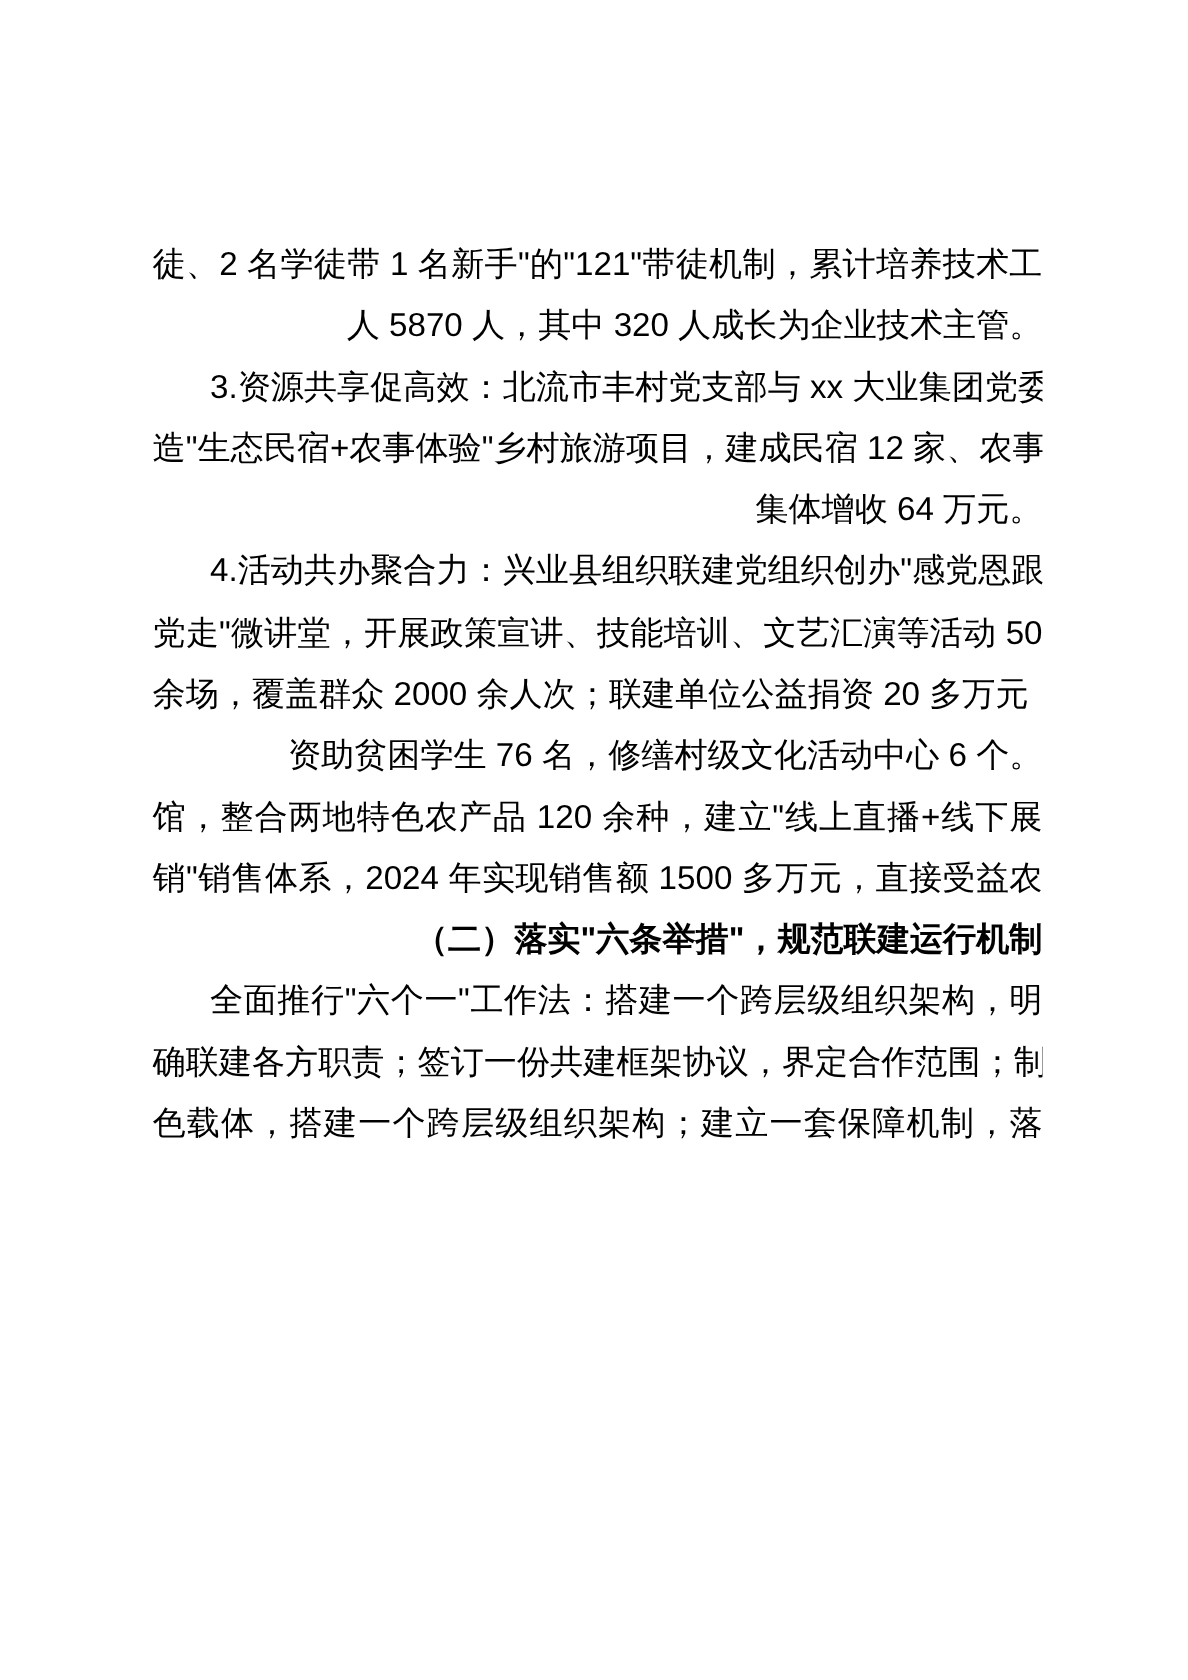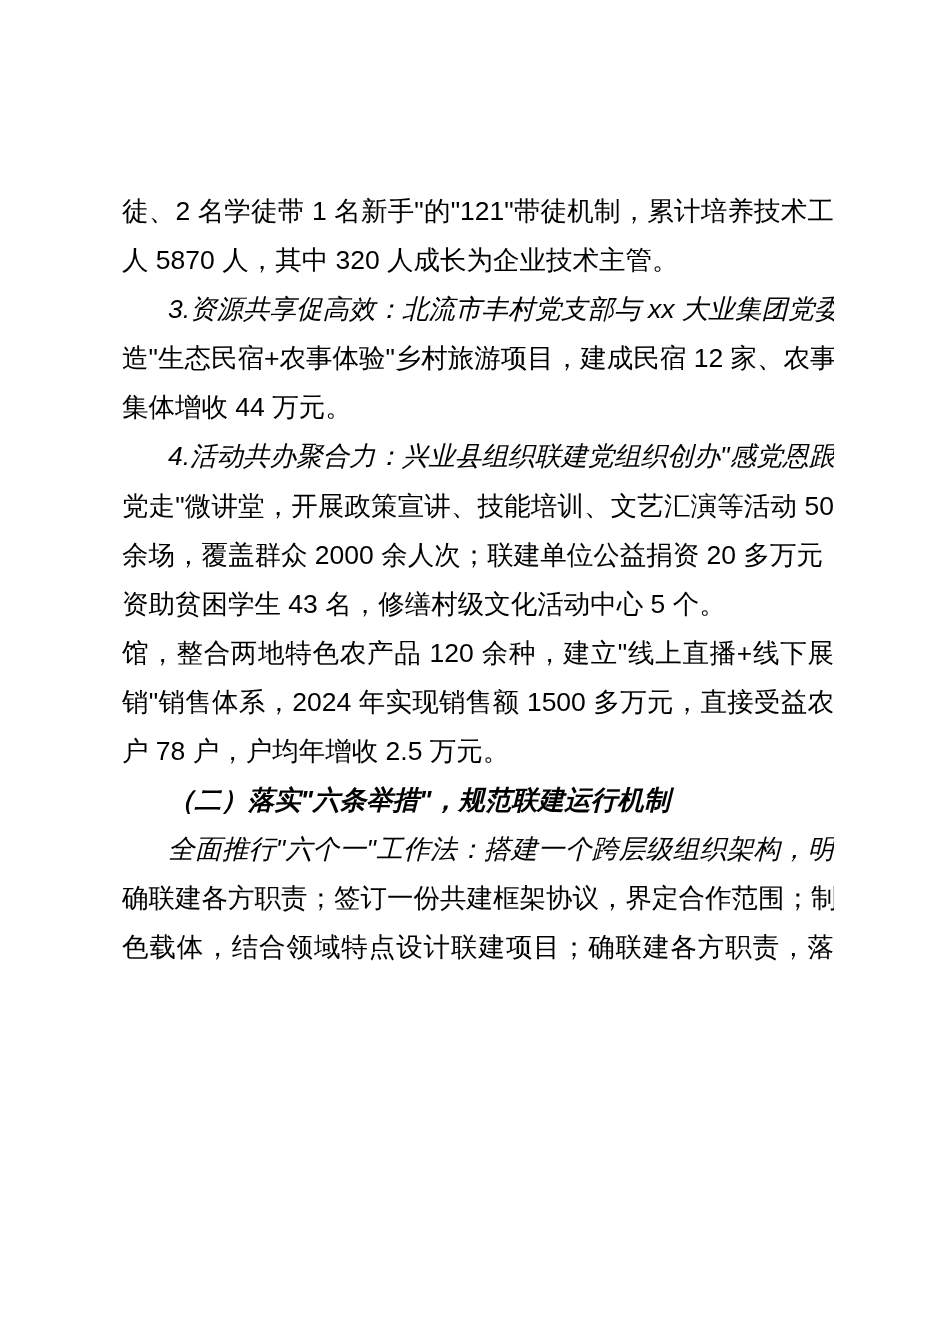--- a/index.html
+++ b/index.html
@@ -25,62 +25,60 @@
     line-height: 49.1px;
   }
   .paragraph {
     margin: 0;
     padding: 0;
   }
   .line {
     height: 49.1px;
     overflow: hidden;
     white-space: nowrap;
-    text-align: left;
+    text-align: right;
     font-kerning: none;
   }
   .line.justify {
     text-align: justify;
     text-align-last: justify;
   }
   .line.indent {
     text-indent: 46px;
-    font-style: italic;
   }
   .paragraph.heading .line {
     font-weight: bold;
   }
 </style>
 </head>
 <body>
 
 <div class="page">
   <div class="doc-body">
       <div class="paragraph body">
         <div class="line justify">徒、2 名学徒带 1 名新手"的"121"带徒机制，累计培养技术工</div>
         <div class="line">人 5870 人，其中 320 人成长为企业技术主管。</div>
       </div>
       <div class="paragraph body">
         <div class="line justify indent">3.资源共享促高效：北流市丰村党支部与 xx 大业集团党委</div>
         <div class="line justify">造"生态民宿+农事体验"乡村旅游项目，建成民宿 12 家、农事</div>
-        <div class="line">集体增收 44 万元。</div>
+        <div class="line">集体增收 64 万元。</div>
       </div>
       <div class="paragraph body">
         <div class="line justify indent">4.活动共办聚合力：兴业县组织联建党组织创办"感党恩跟</div>
         <div class="line justify">党走"微讲堂，开展政策宣讲、技能培训、文艺汇演等活动 50</div>
         <div class="line justify">余场，覆盖群众 2000 余人次；联建单位公益捐资 20 多万元，</div>
-        <div class="line">资助贫困学生 43 名，修缮村级文化活动中心 5 个。</div>
+        <div class="line">资助贫困学生 76 名，修缮村级文化活动中心 6 个。</div>
       </div>
       <div class="paragraph body">
         <div class="line justify">馆，整合两地特色农产品 120 余种，建立"线上直播+线下展</div>
         <div class="line justify">销"销售体系，2024 年实现销售额 1500 多万元，直接受益农</div>
-        <div class="line">户 78 户，户均年增收 2.5 万元。</div>
       </div>
       <div class="paragraph heading">
         <div class="line indent">（二）落实"六条举措"，规范联建运行机制</div>
       </div>
       <div class="paragraph body">
         <div class="line justify indent">全面推行"六个一"工作法：搭建一个跨层级组织架构，明</div>
         <div class="line justify">确联建各方职责；签订一份共建框架协议，界定合作范围；制</div>
-        <div class="line justify">色载体，结合领域特点设计联建项目；确联建各方职责，落</div>
+        <div class="line justify">色载体，搭建一个跨层级组织架构；建立一套保障机制，落</div>
       </div>
     </div>
 </div>
 
 </body></html>

